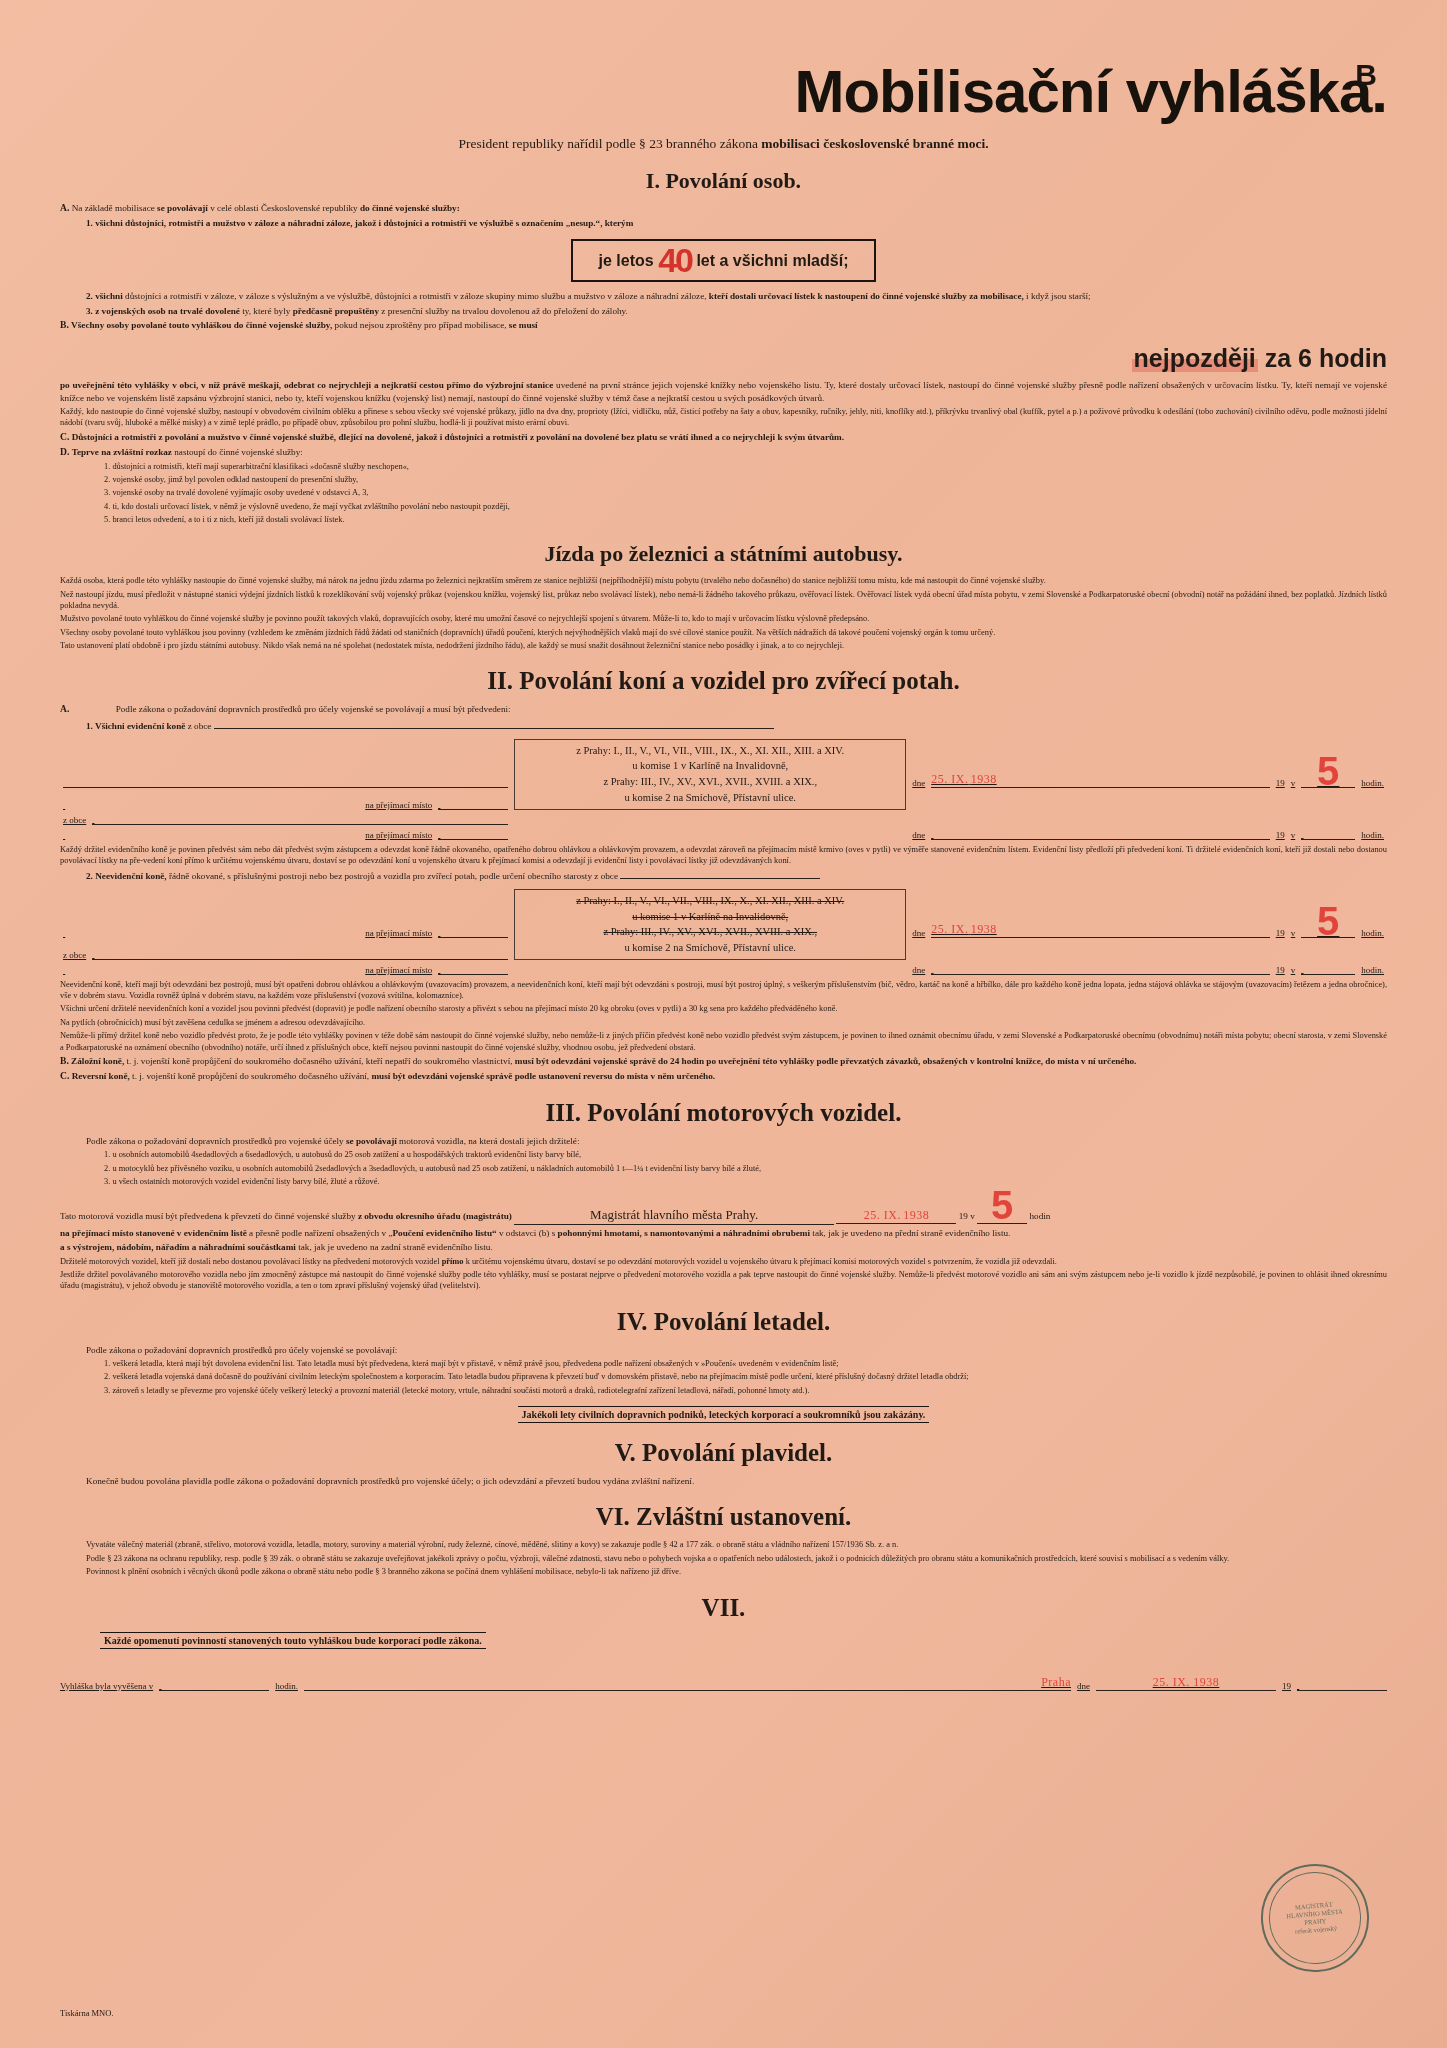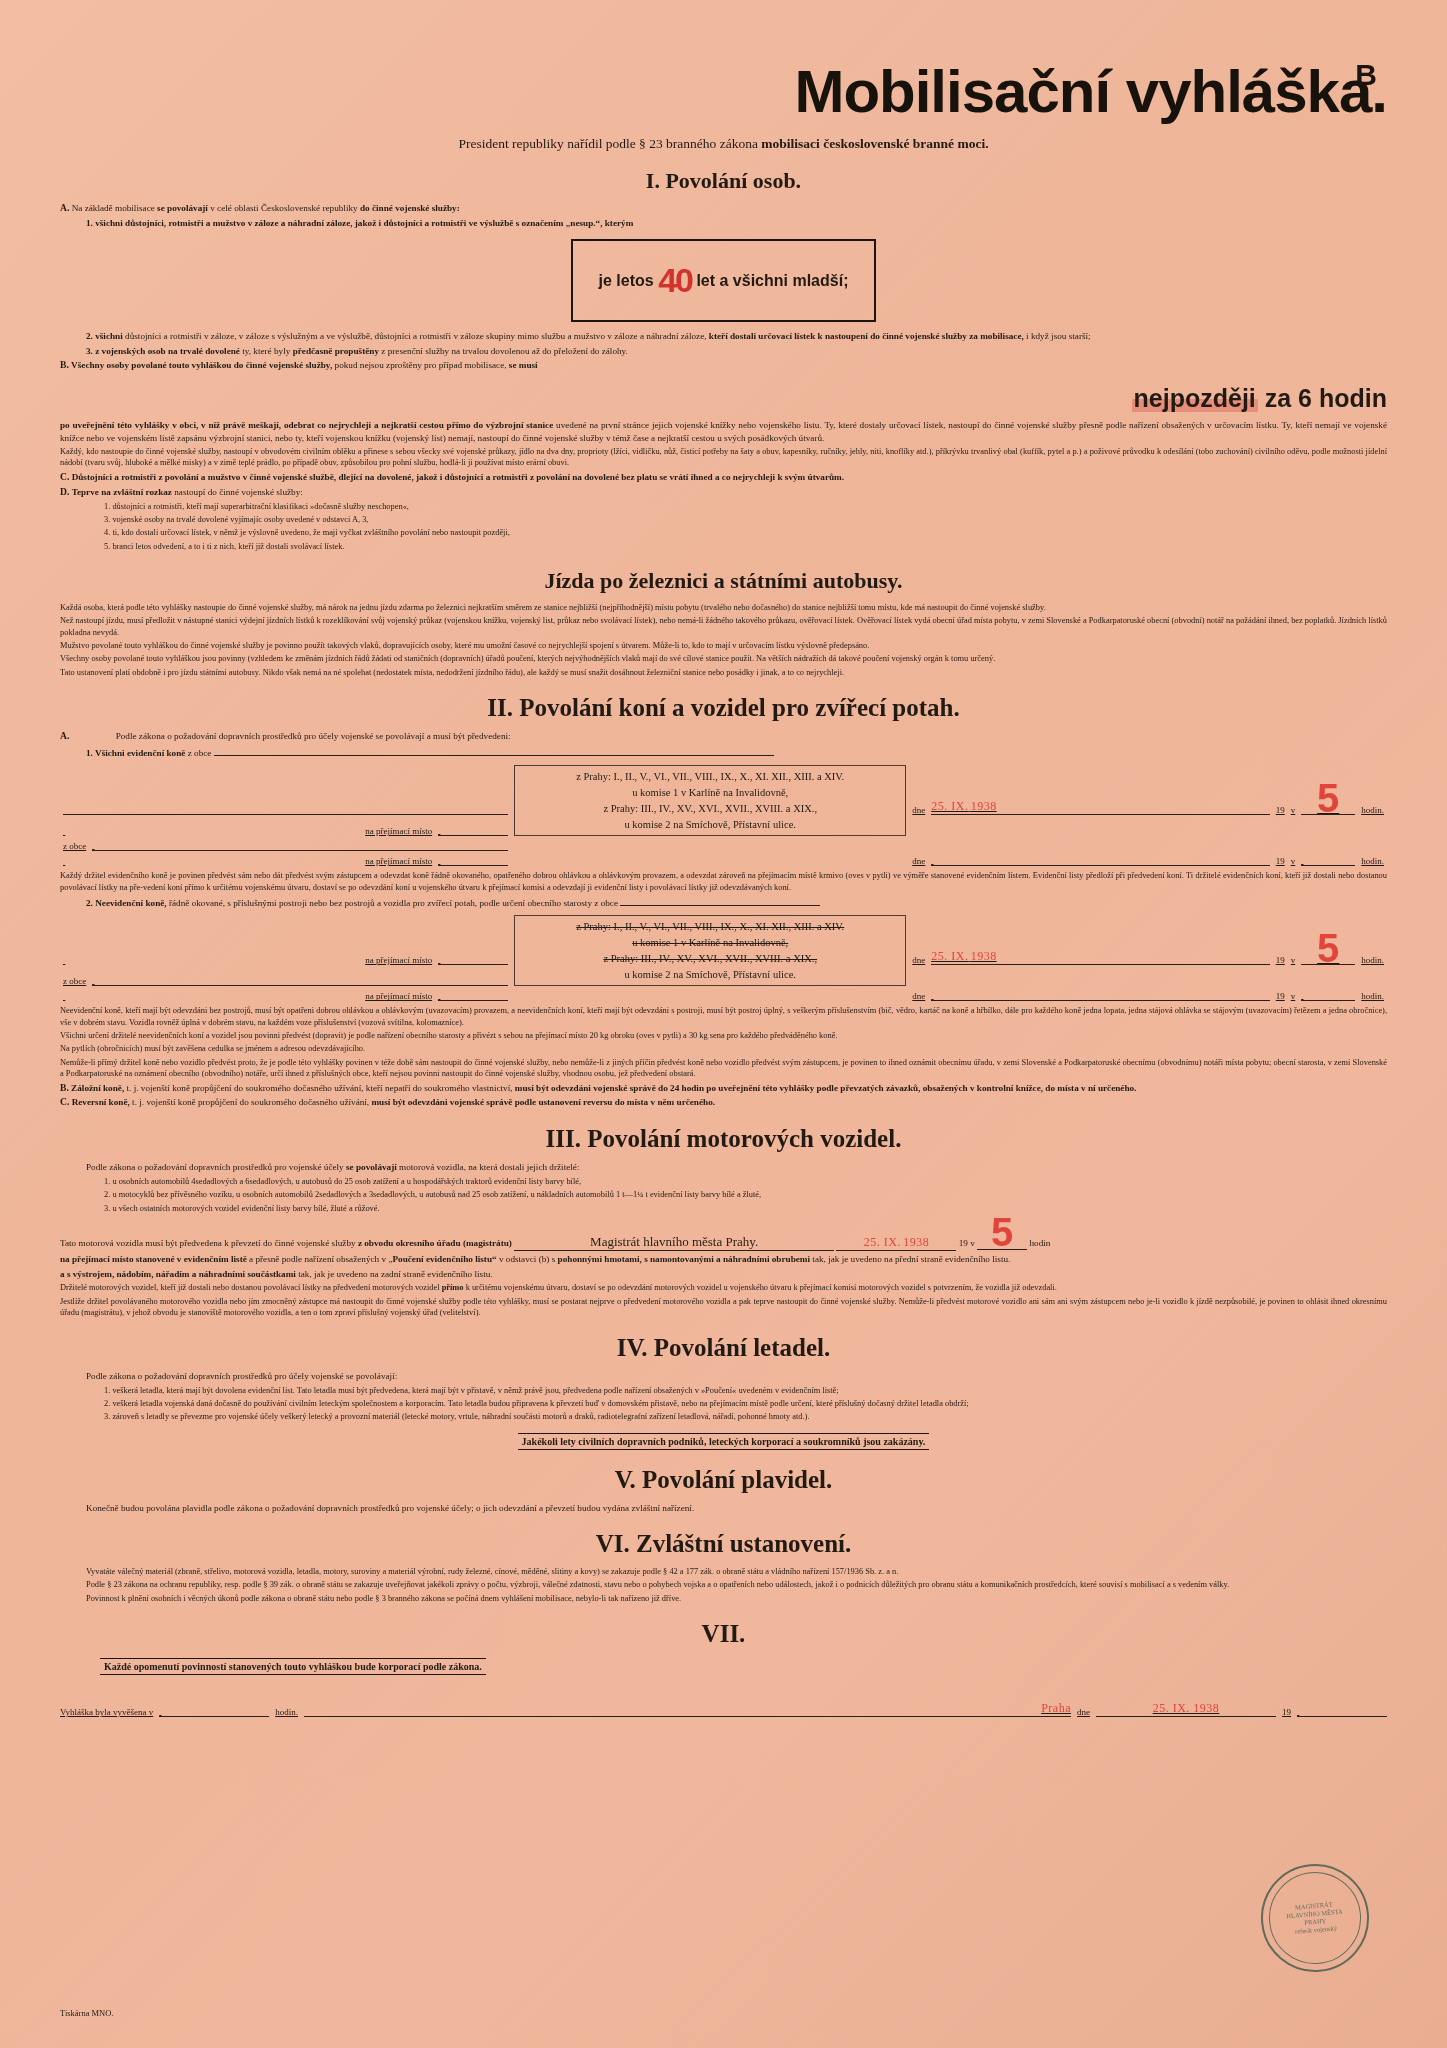--- a/index.html
+++ b/index.html
@@ -64,21 +64,21 @@
   .p b{font-weight:bold;}
   .indent1{margin-left:26px;}
   .indent2{margin-left:44px;}
   .letter{
     font-weight:bold;
     font-size:9.6px;
   }
   .boxline{
     border:2px solid #1c1410;
     display:inline-block;
-    padding:20px 26px;
+    padding:0 26px;
     font-size:16px;
     font-weight:bold;
     font-family:"Liberation Sans", sans-serif;
     position:relative;
   }
   .boxwrap{text-align:center;margin:10px 0 8px 0;}
   .red-num{
     color:#d2332c;
     font-family:"Liberation Sans", sans-serif;
     font-weight:bold;
@@ -248,20 +248,21 @@
       <span class="letter">C.</span>
       <b>Důstojníci a rotmistři z povolání a mužstvo v činné vojenské službě, dlející na dovolené, jakož i důstojníci a rotmistři z povolání na dovolené bez platu se vrátí ihned a co nejrychleji k svým útvarům.</b>
     </div>
 
     <div class="p">
       <span class="letter">D.</span>
       <b>Teprve na zvláštní rozkaz </b><span>nastoupí do činné vojenské služby:</span>
     </div>
 
     <div class="p small indent2">1. důstojníci a rotmistři, kteří mají superarbitrační klasifikaci »dočasně služby neschopen«,</div>
+    <div class="p small indent2">2. vojenské osoby, jimž byl povolen odklad nastoupení do presenční služby,</div>
     <div class="p small indent2">3. vojenské osoby na trvalé dovolené vyjímajíc osoby uvedené v odstavci A, 3,</div>
     <div class="p small indent2">4. ti, kdo dostali určovací lístek, v němž je výslovně uvedeno, že mají vyčkat zvláštního povolání nebo nastoupit později,</div>
     <div class="p small indent2">5. branci letos odvedení, a to i ti z nich, kteří již dostali svolávací lístek.</div>
 
     <h2 class="sec">Jízda po železnici a státními autobusy.</h2>
     <div class="p small">Každá osoba, která podle této vyhlášky nastoupie do činné vojenské služby, má nárok na jednu jízdu zdarma po železnici nejkratším směrem ze stanice nejbližší (nejpříhodnější) místu pobytu (trvalého nebo dočasného) do stanice nejbližší tomu místu, kde má nastoupit do činné vojenské služby.</div>
     <div class="p small">Než nastoupí jízdu, musí předložit v nástupné stanici výdejní jízdních lístků k rozeklíkování svůj vojenský průkaz (vojenskou knížku, vojenský list, průkaz nebo svolávací lístek), nebo nemá-li žádného takového průkazu, ověřovací lístek. Ověřovací lístek vydá obecní úřad místa pobytu, v zemi Slovenské a Podkarpatoruské obecní (obvodní) notář na požádání ihned, bez poplatků. Jízdních lístků pokladna nevydá.</div>
     <div class="p small">Mužstvo povolané touto vyhláškou do činné vojenské služby je povinno použít takových vlaků, dopravujících osoby, které mu umožní časové co nejrychlejší spojení s útvarem. Může-li to, kdo to mají v určovacím lístku výslovně předepsáno.</div>
     <div class="p small">Všechny osoby povolané touto vyhláškou jsou povinny (vzhledem ke změnám jízdních řádů žádati od staničních (dopravních) úřadů poučení, kterých nejvýhodnějších vlaků mají do své cílové stanice použít. Na větších nádražích dá takové poučení vojenský orgán k tomu určený.</div>
     <div class="p small">Tato ustanovení platí obdobně i pro jízdu státními autobusy. Nikdo však nemá na né spolehat (nedostatek místa, nedodržení jízdního řádu), ale každý se musí snažit dosáhnout železniční stanice nebo posádky i jinak, a to co nejrychleji.</div>

